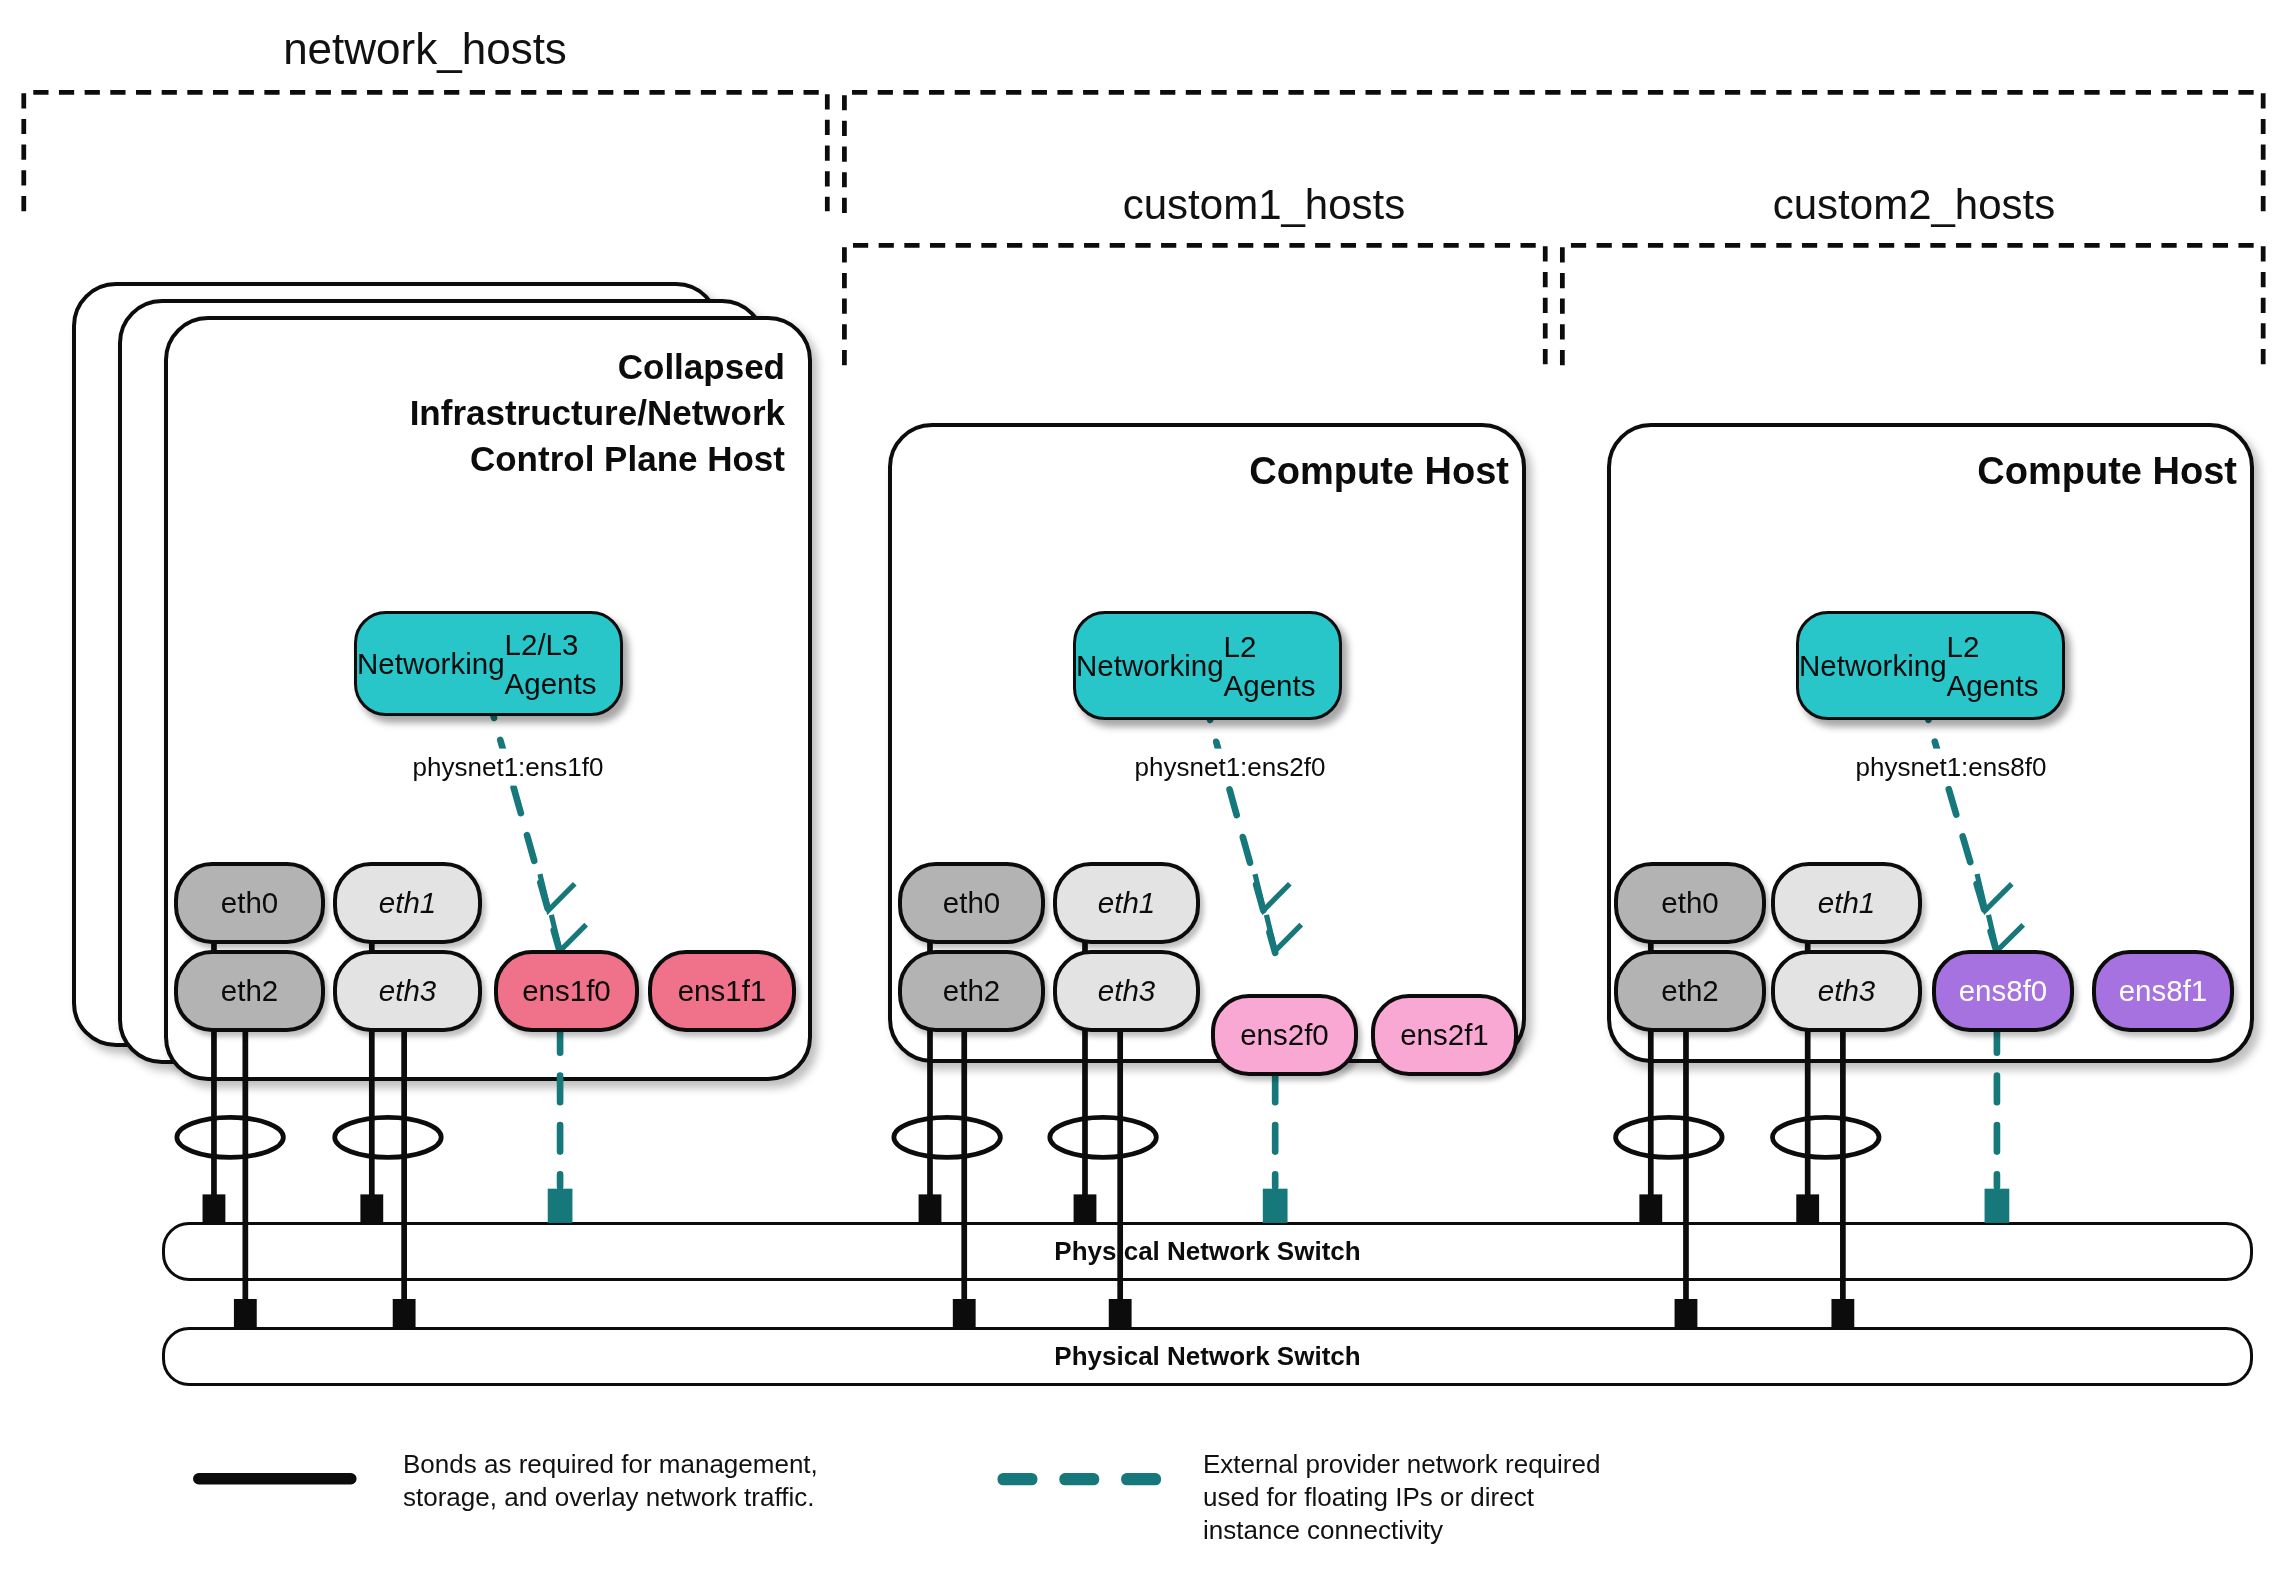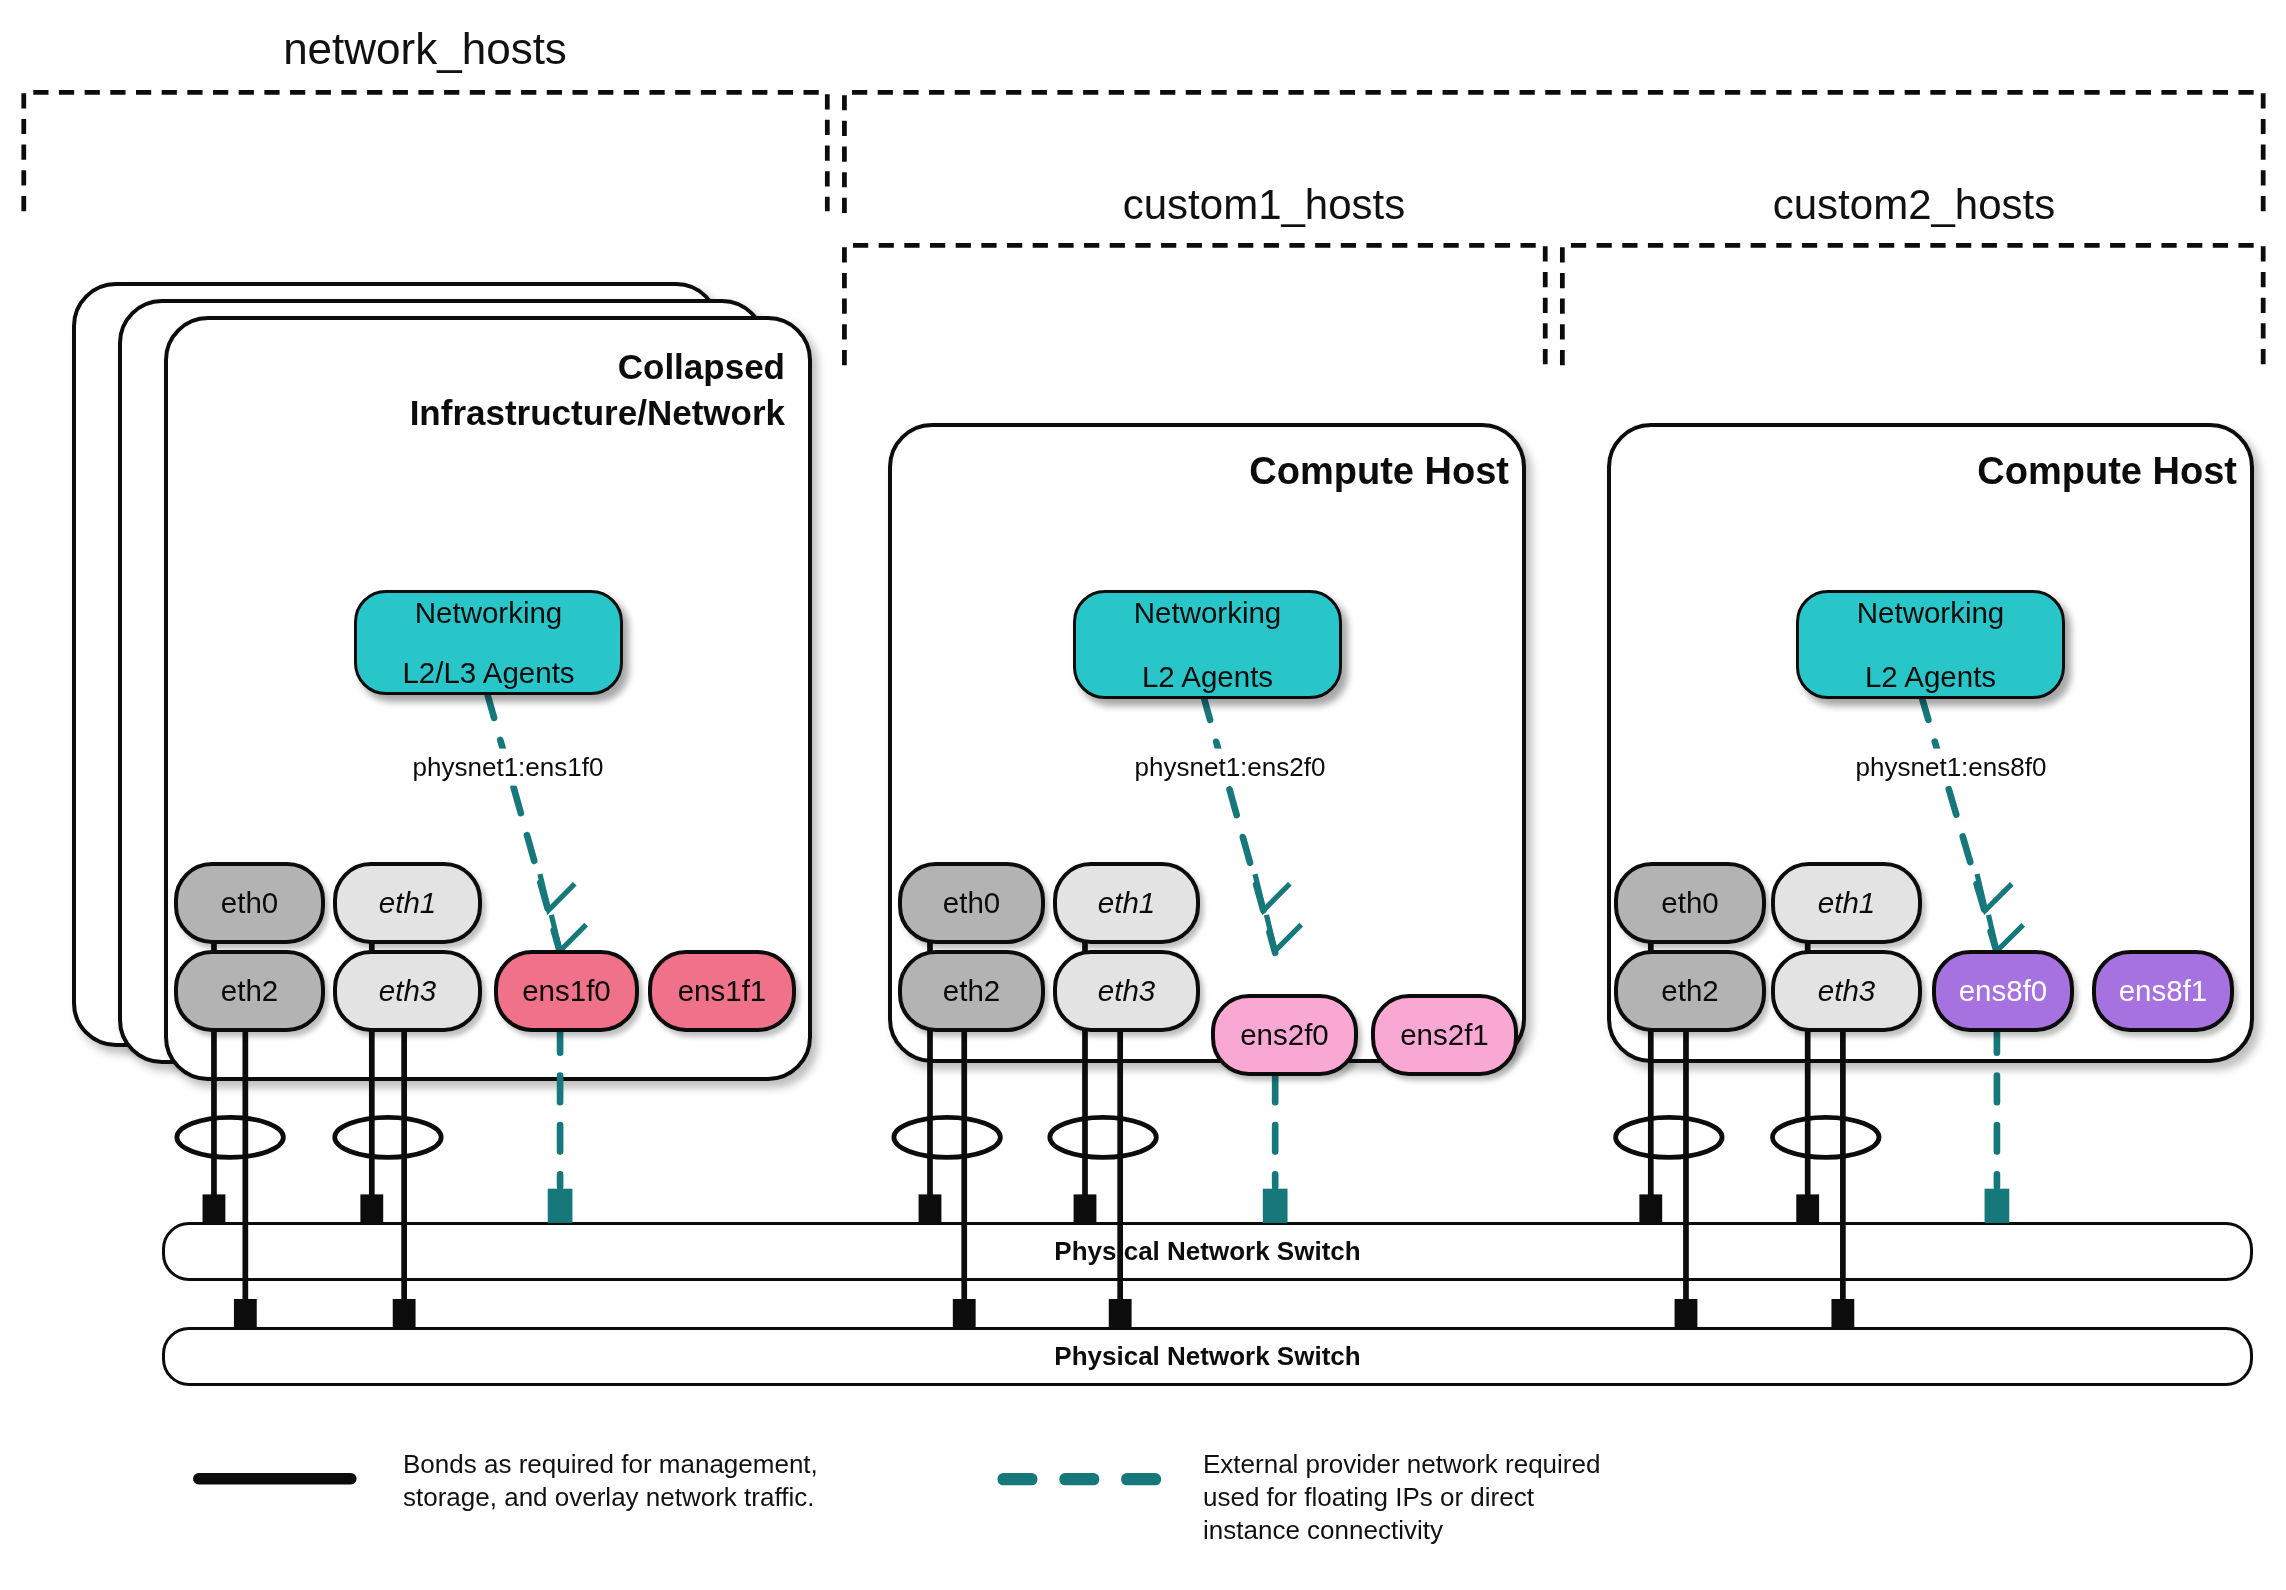--- a/index.html
+++ b/index.html
@@ -26,23 +26,24 @@
   .switch-label { font-weight:bold; font-size:26px; white-space:nowrap; }
   svg.lines { position:absolute; left:0; top:0; z-index:4; }
   .host-title {
     position:absolute; text-align:right; font-weight:bold; z-index:5;
   }
   .host-title.big3 { font-size:35px; line-height:46px; }
   .host-title.one  { font-size:38px; line-height:48px; }
   .agent-box {
     position:absolute; background:#28c5c9; border:3.8px solid #0c0c0c;
     border-radius:32px; z-index:5;
-    display:flex; flex-direction:column; align-items:center; justify-content:space-between;
+    display:flex; flex-direction:row; align-items:center; justify-content:space-between;
     font-size:29.5px; line-height:39px; color:#0c0c0c;
     box-shadow:5.7px 6.7px 7.6px rgba(0,0,0,0.35);
+    margin-top:21px;
   }
   .physnet {
     position:absolute; transform:translate(-50%,-50%); background:#ffffff;
     padding:2.9px 9.5px; font-size:26px; white-space:nowrap; z-index:5;
   }
   .pill {
     position:absolute; display:flex; align-items:center; justify-content:center;
     border:4.8px solid #0c0c0c; border-radius:38px; font-size:29.5px; z-index:5;
     box-shadow:3.8px 4.8px 5.7px rgba(0,0,0,0.25); background:#e3e3e3;
   }
@@ -156,20 +157,21 @@
     <g fill="#17787c">
       <rect x="1049" y="1549" width="42" height="13" rx="6"></rect>
       <rect x="1114" y="1549" width="42" height="13" rx="6"></rect>
       <rect x="1179" y="1549" width="42" height="13" rx="6"></rect>
     </g>
   </svg>
 
   <div class="host-title big3" style="left:183px; top:344px; width:602px;">
     <div>Collapsed</div>
     <div>Infrastructure/Network</div>
+    <div>Control Plane Host</div>
   </div>
   <div class="agent-box" style="left:354px; top:590px; width:263px; height:99px;">
     <div>Networking</div>
     <div>L2/L3 Agents</div>
   </div>
   <div class="physnet" style="left:508px; top:767px;">physnet1:ens1f0</div>
   <div class="pill g-dark" style="left:174px; top:862px; width:143px; height:74px;">eth0</div>
   <div class="pill g-light" style="left:333px; top:862px; width:141px; height:74px;">eth1</div>
   <div class="pill g-dark" style="left:174px; top:950px; width:143px; height:74px;">eth2</div>
   <div class="pill g-light" style="left:333px; top:950px; width:141px; height:74px;">eth3</div>

